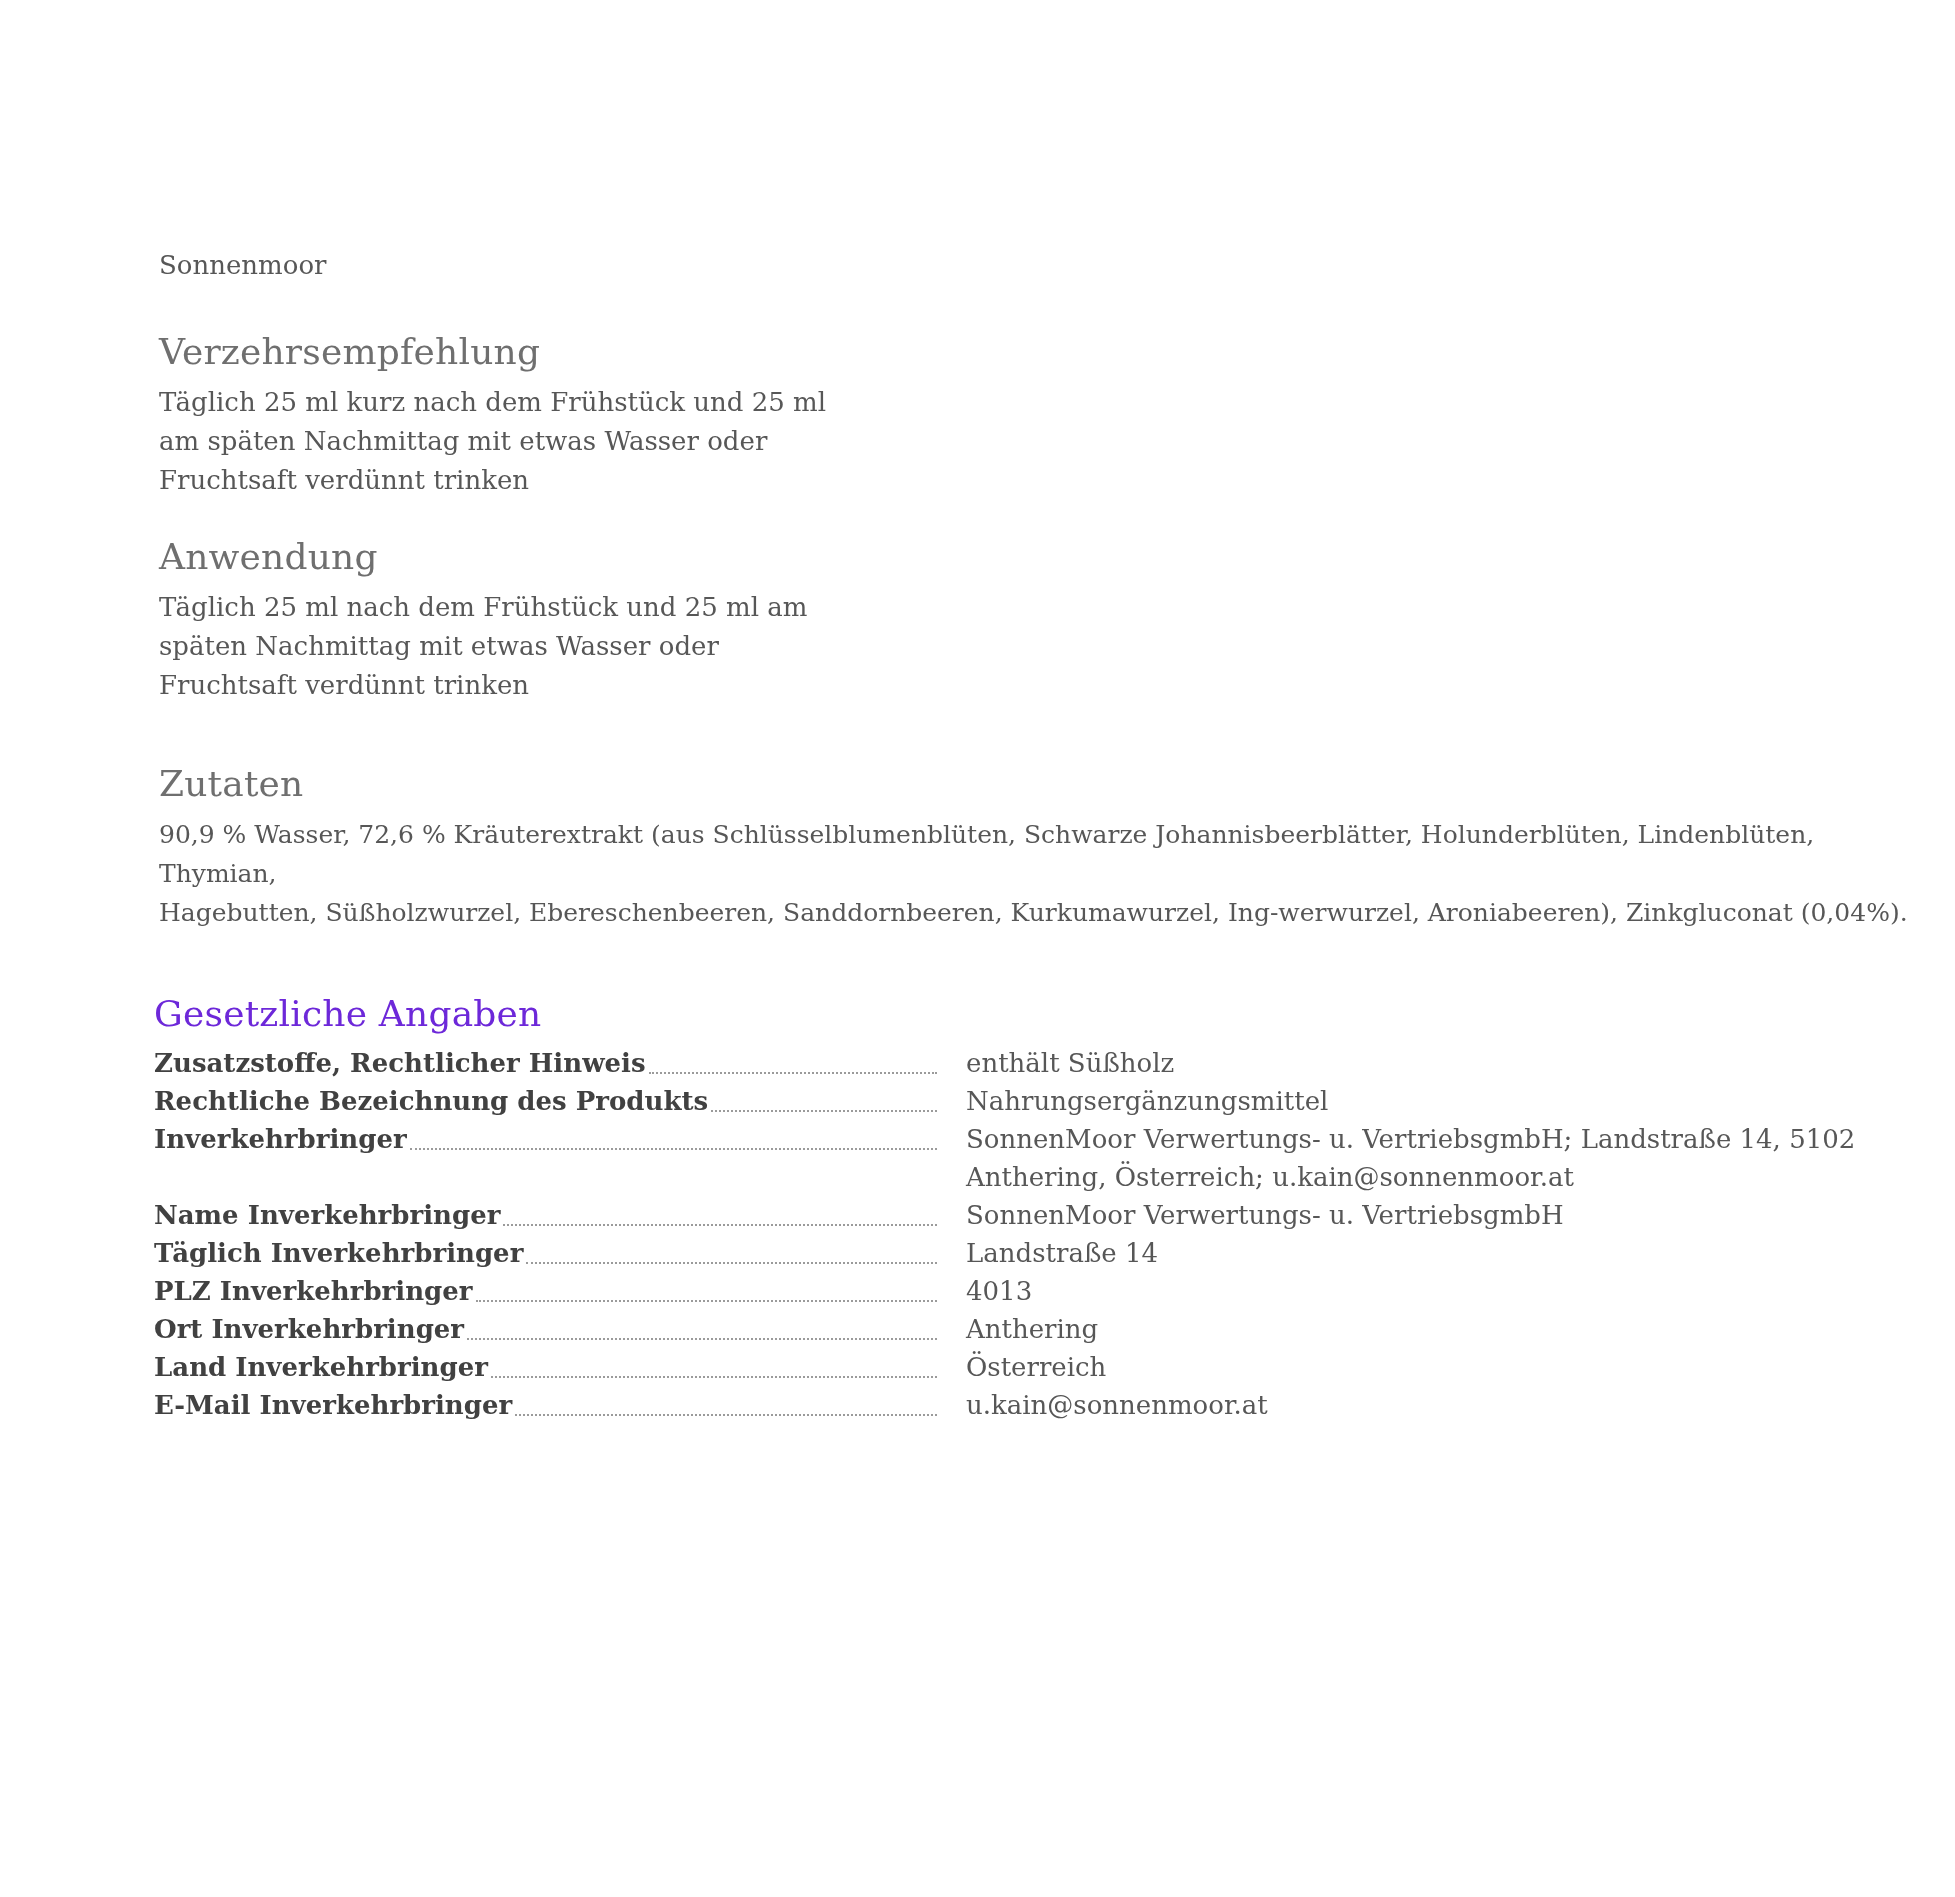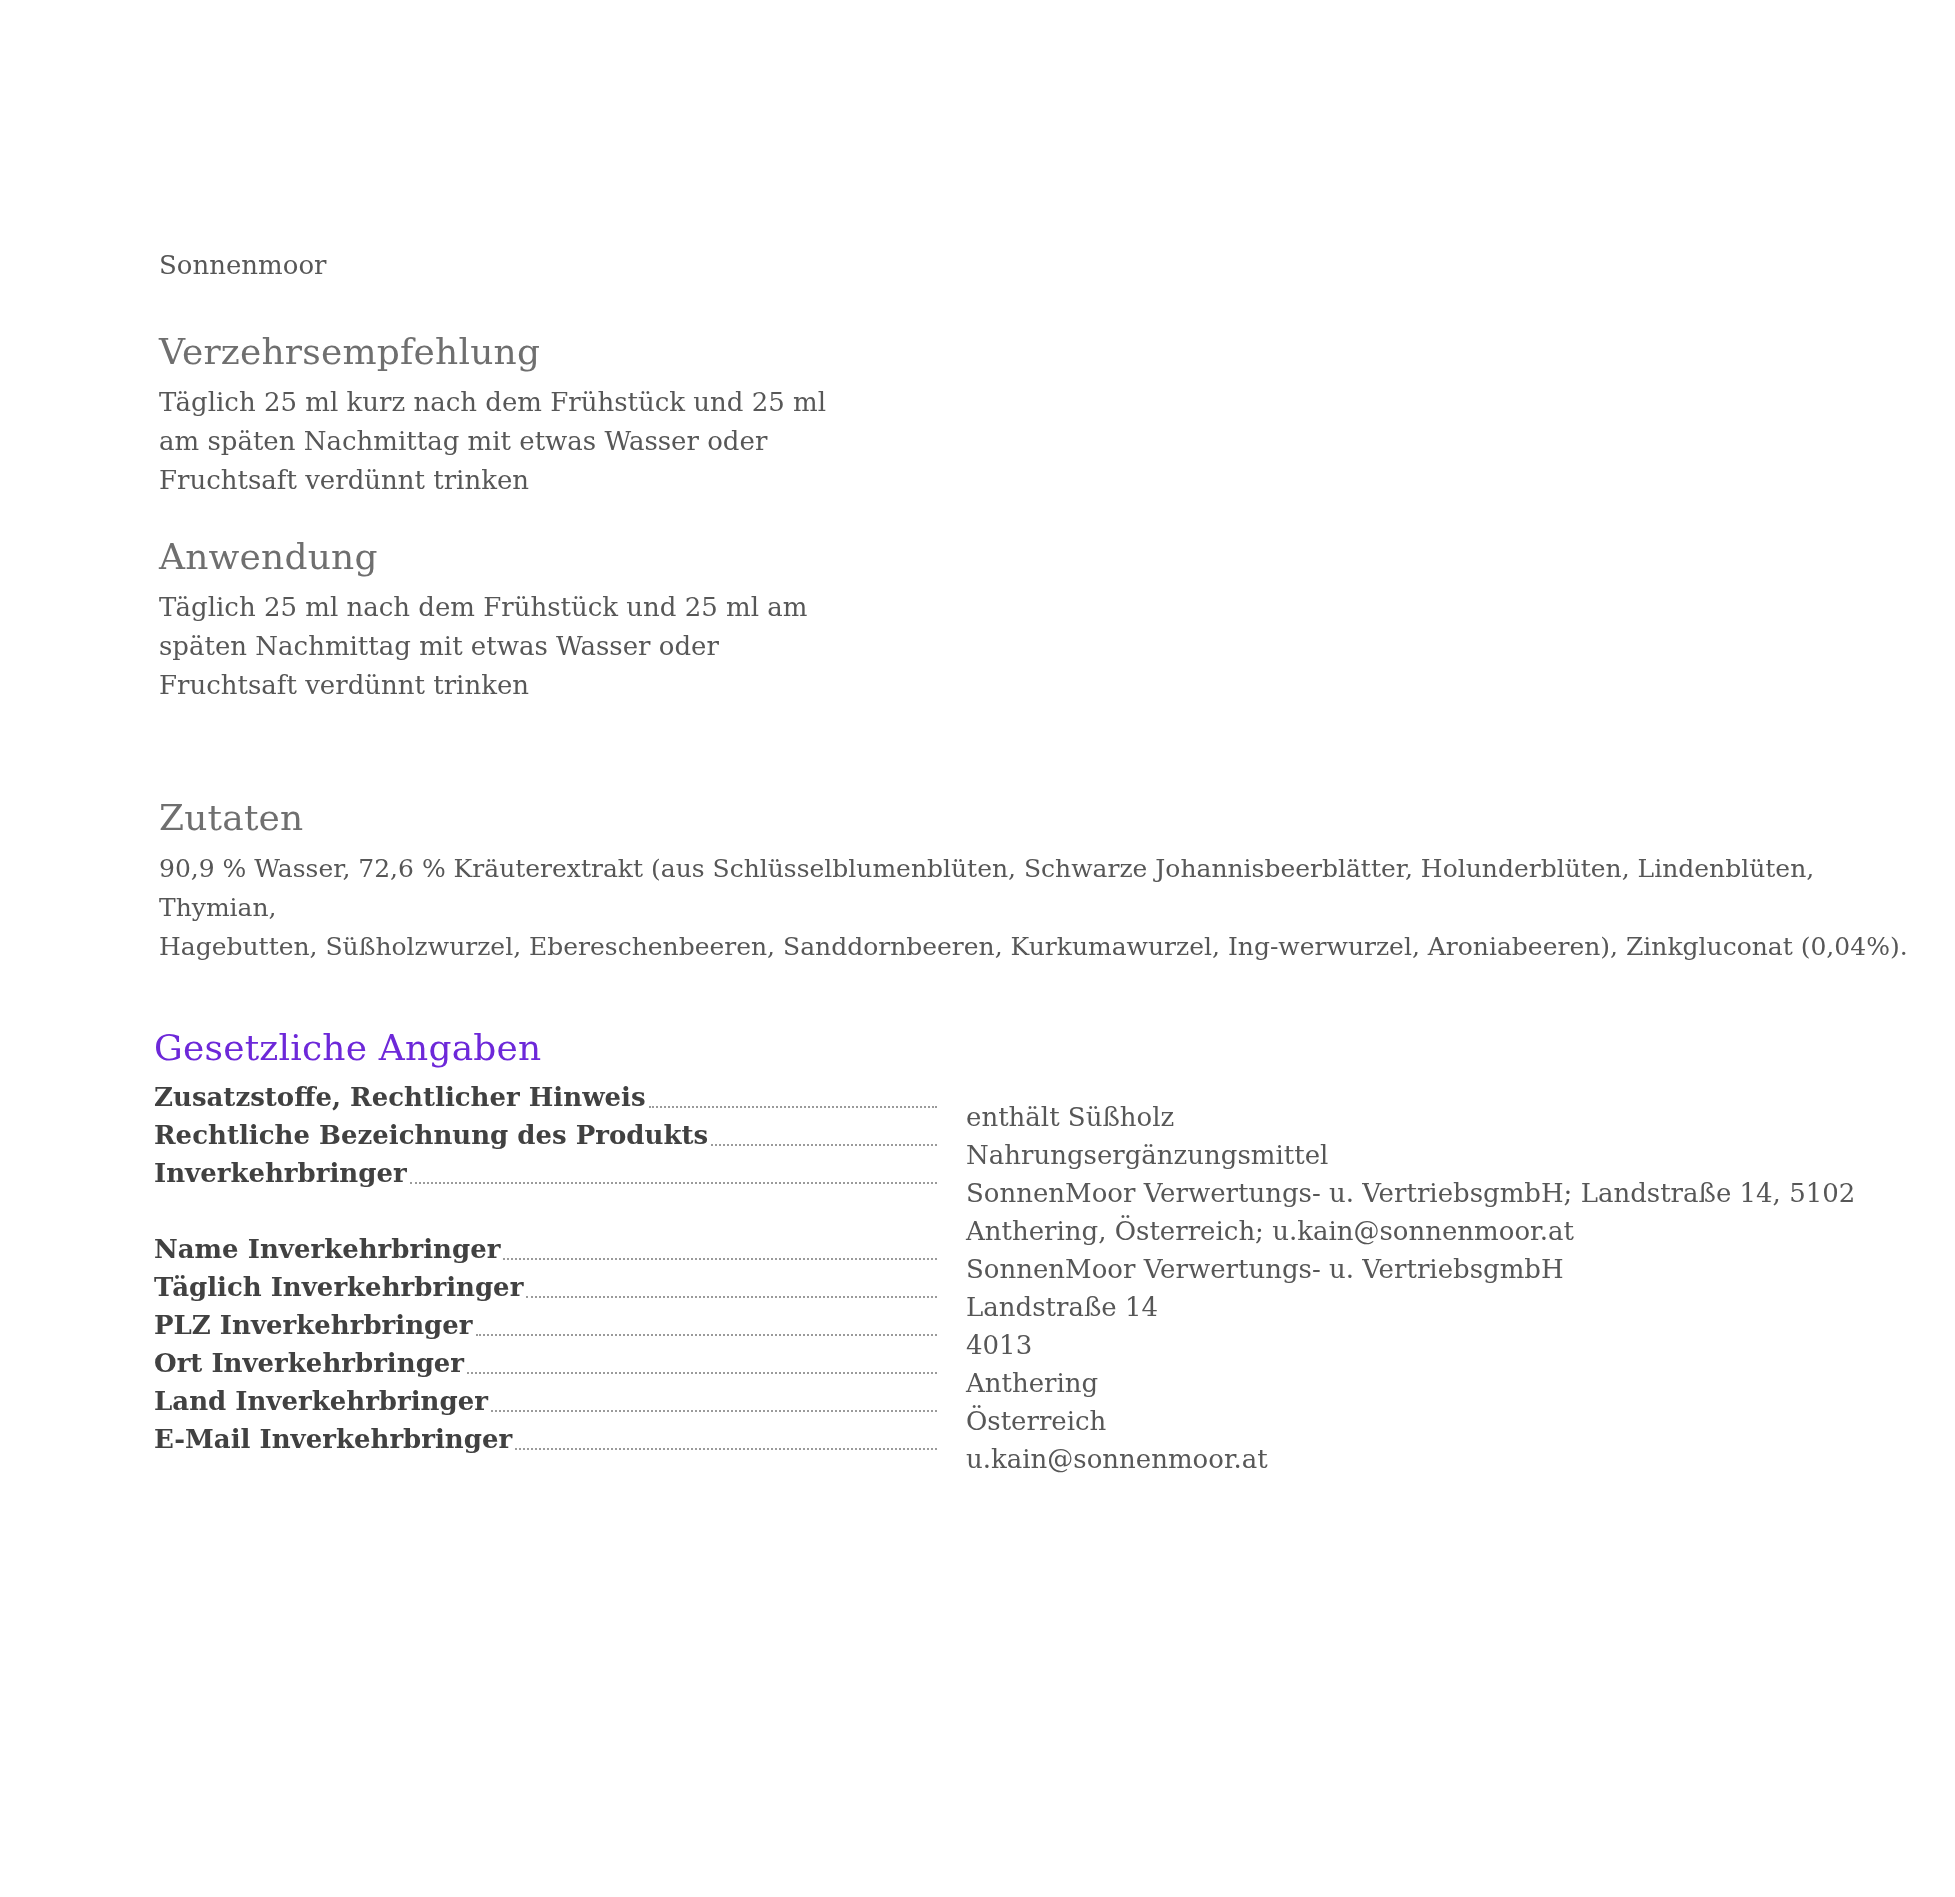--- a/index.html
+++ b/index.html
@@ -30,21 +30,21 @@
   }
   .section p {
     margin: 0;
     font-size: 26px;
     line-height: 39px;
     color: #575757;
     white-space: pre-line;
   }
   .section-marke   { margin-bottom: 45px; }
   .section-verzehr { margin-bottom: 35px; }
-  .section-anwend  { margin-bottom: 91px; }
+  .section-anwend  { margin-bottom: 57px; }
   .section-zutaten { margin-bottom: 60px; margin-top: 24px; }
   .section-zutaten p { font-size: 25px; line-height: 39px; }
 
   .legal { margin-left: -5px; }
   .legal h2 {
     margin: 0 0 9px 0;
     font-size: 36px;
     line-height: 43px;
     font-weight: 400;
     color: #6d28d9;
@@ -73,21 +73,21 @@
     height: 0;
     align-self: flex-end;
     border-bottom: 2.5px dotted #9b9b9b;
     margin: 0 7px 8.4px 3px;
   }
   .legal-row .value {
     flex: 1;
     color: #575757;
     white-space: pre-line;
     position: relative;
-    top: 20px;
+    top: 0;
   }
 </style>
 </head>
 <body>
 
 <div class="page">
 
   <div class="section section-marke">
     <p>Sonnenmoor</p>
   </div>

